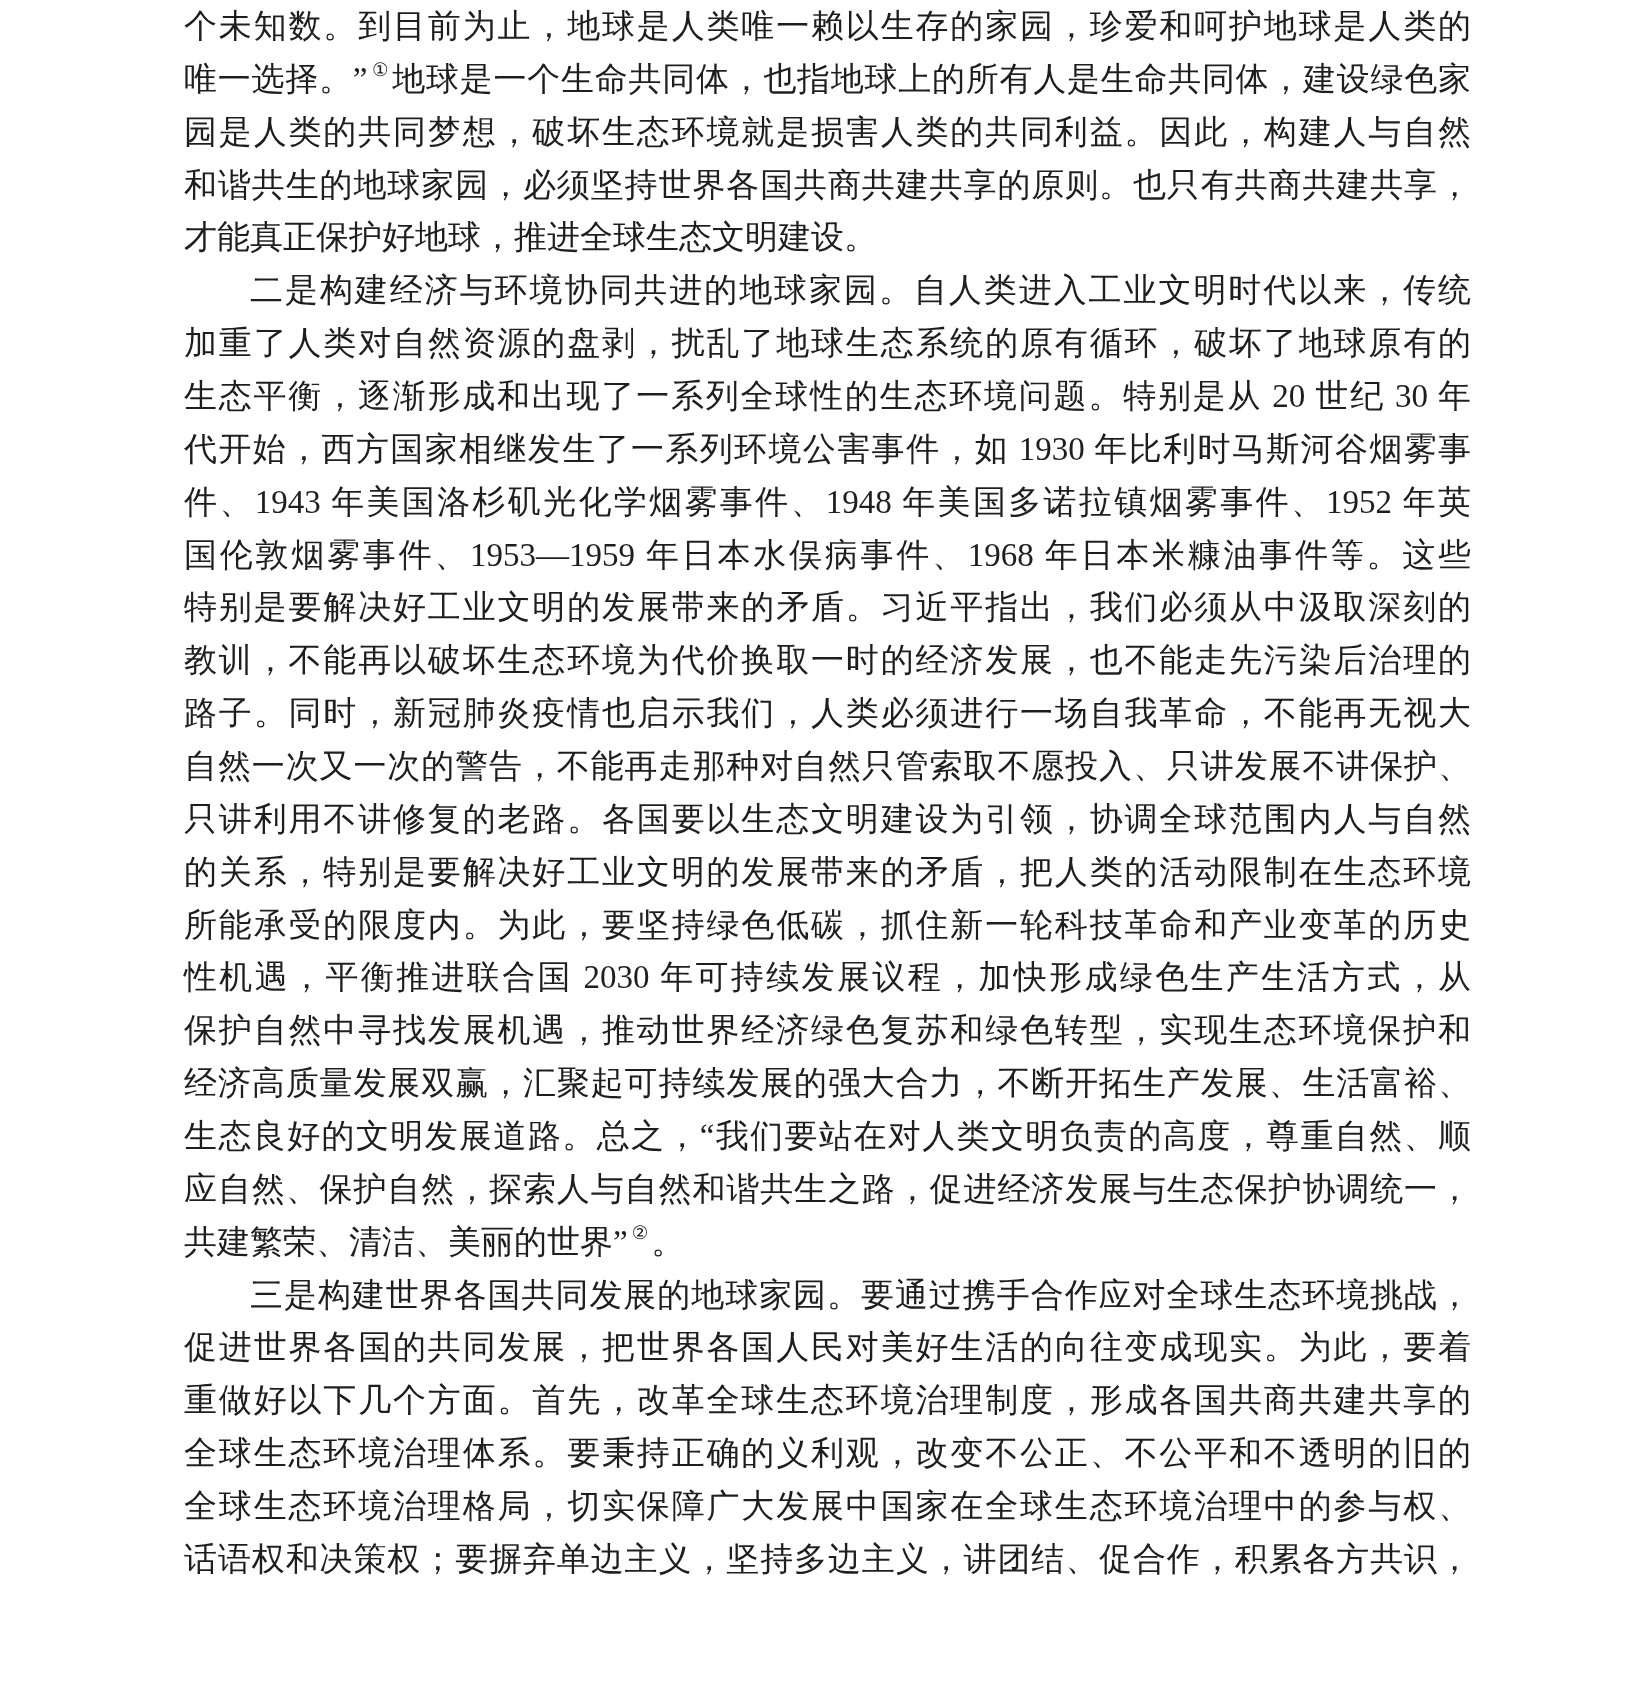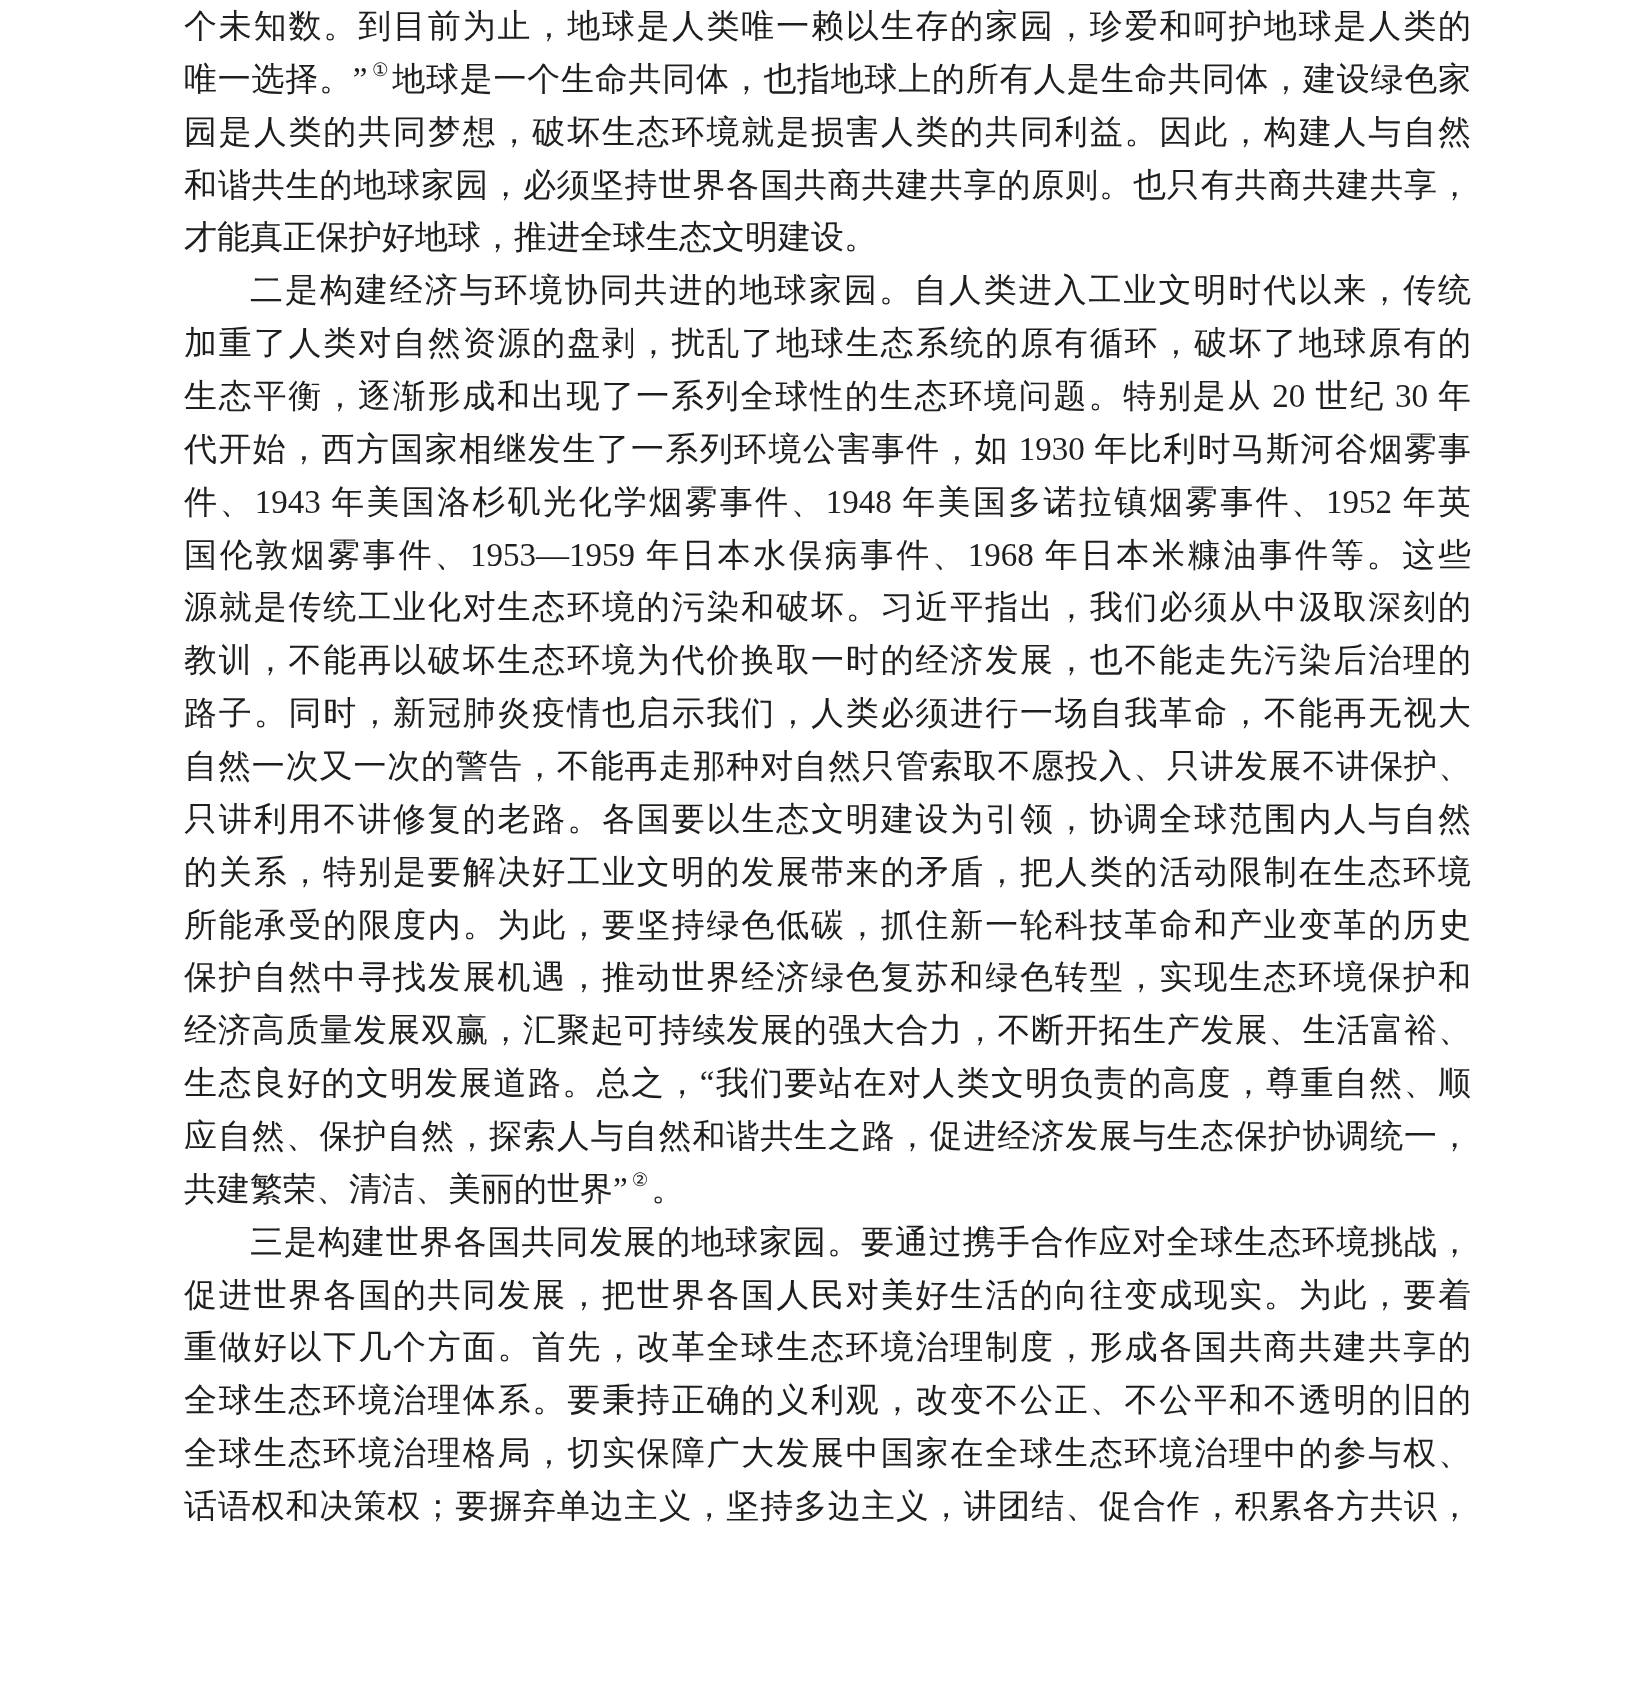--- a/index.html
+++ b/index.html
@@ -63,27 +63,28 @@
       <div class="line"><span>唯一选择。”</span><span class="sup">①</span><span>地球是一个生命共同体，也指地球上的所有人是生命共同体，建设绿色家</span></div>
       <div class="line"><span>园是人类的共同梦想，破坏生态环境就是损害人类的共同利益。因此，构建人与自然</span></div>
       <div class="line"><span>和谐共生的地球家园，必须坚持世界各国共商共建共享的原则。也只有共商共建共享，</span></div>
       <div class="line lastline"><span>才能真正保护好地球，推进全球生态文明建设。</span></div>
       <div class="line indent"><span>二是构建经济与环境协同共进的地球家园。自人类进入工业文明时代以来，传统</span></div>
       <div class="line"><span>加重了人类对自然资源的盘剥，扰乱了地球生态系统的原有循环，破坏了地球原有的</span></div>
       <div class="line"><span>生态平衡，逐渐形成和出现了一系列全球性的生态环境问题。特别是从 20 世纪 30 年</span></div>
       <div class="line"><span>代开始，西方国家相继发生了一系列环境公害事件，如 1930 年比利时马斯河谷烟雾事</span></div>
       <div class="line"><span>件、1943 年美国洛杉矶光化学烟雾事件、1948 年美国多诺拉镇烟雾事件、1952 年英</span></div>
       <div class="line"><span>国伦敦烟雾事件、1953—1959 年日本水俣病事件、1968 年日本米糠油事件等。这些</span></div>
-      <div class="line"><span>源就是传统工业化对生态环境的污染和破坏。习近平指出，我们必须从中汲取深刻的</span></div>
+      <div class="line"><span>特别是要解决好工业文明的发展带来的矛盾。习近平指出，我们必须从中汲取深刻的</span></div>
       <div class="line"><span>教训，不能再以破坏生态环境为代价换取一时的经济发展，也不能走先污染后治理的</span></div>
       <div class="line"><span>路子。同时，新冠肺炎疫情也启示我们，人类必须进行一场自我革命，不能再无视大</span></div>
       <div class="line"><span>自然一次又一次的警告，不能再走那种对自然只管索取不愿投入、只讲发展不讲保护、</span></div>
       <div class="line"><span>只讲利用不讲修复的老路。各国要以生态文明建设为引领，协调全球范围内人与自然</span></div>
       <div class="line"><span>的关系，特别是要解决好工业文明的发展带来的矛盾，把人类的活动限制在生态环境</span></div>
       <div class="line"><span>所能承受的限度内。为此，要坚持绿色低碳，抓住新一轮科技革命和产业变革的历史</span></div>
+      <div class="line"><span>性机遇，平衡推进联合国 2030 年可持续发展议程，加快形成绿色生产生活方式，从</span></div>
       <div class="line"><span>保护自然中寻找发展机遇，推动世界经济绿色复苏和绿色转型，实现生态环境保护和</span></div>
       <div class="line"><span>经济高质量发展双赢，汇聚起可持续发展的强大合力，不断开拓生产发展、生活富裕、</span></div>
       <div class="line"><span>生态良好的文明发展道路。总之，“我们要站在对人类文明负责的高度，尊重自然、顺</span></div>
       <div class="line"><span>应自然、保护自然，探索人与自然和谐共生之路，促进经济发展与生态保护协调统一，</span></div>
       <div class="line lastline"><span>共建繁荣、清洁、美丽的世界”</span><span class="sup">②</span><span>。</span></div>
       <div class="line indent"><span>三是构建世界各国共同发展的地球家园。要通过携手合作应对全球生态环境挑战，</span></div>
       <div class="line"><span>促进世界各国的共同发展，把世界各国人民对美好生活的向往变成现实。为此，要着</span></div>
       <div class="line"><span>重做好以下几个方面。首先，改革全球生态环境治理制度，形成各国共商共建共享的</span></div>
       <div class="line"><span>全球生态环境治理体系。要秉持正确的义利观，改变不公正、不公平和不透明的旧的</span></div>
       <div class="line"><span>全球生态环境治理格局，切实保障广大发展中国家在全球生态环境治理中的参与权、</span></div>

